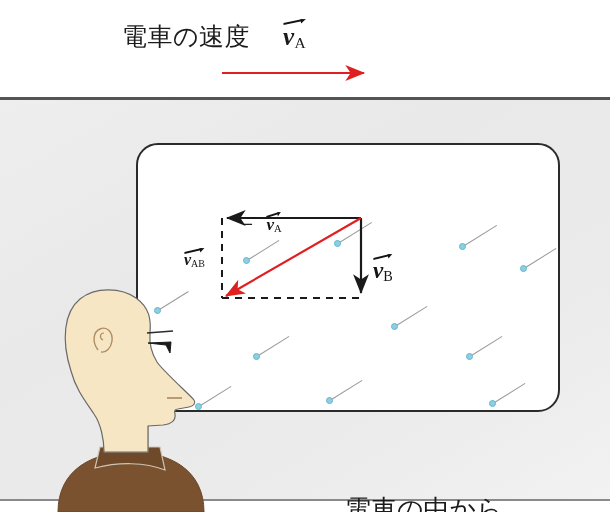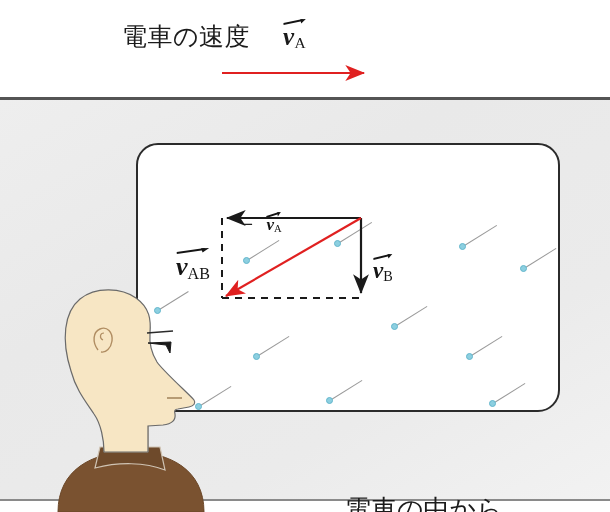--- a/index.html
+++ b/index.html
@@ -126,21 +126,21 @@
     white-space: pre;
   }
 
   
   .vlabel {
     position: absolute;
     color: #141414;
     white-space: nowrap;
   }
   .lbl-na { left: 243px; top: 181px; font-size: 17px; margin-top: 32px; }
-  .lbl-vab { left: 176px; top: 249px; font-size: 26px; }
+  .lbl-vab { left: 184px; top: 249px; font-size: 16px; }
   .lbl-vb  { left: 373px; top: 255px; font-size: 23px; }
 
   svg.overlay {
     position: absolute;
     left: 0; top: 0;
     width: 610px; height: 512px;
     pointer-events: none;
   }
   .person { position: absolute; left: 0; top: 0; width: 610px; height: 512px; pointer-events: none; }
 </style>

